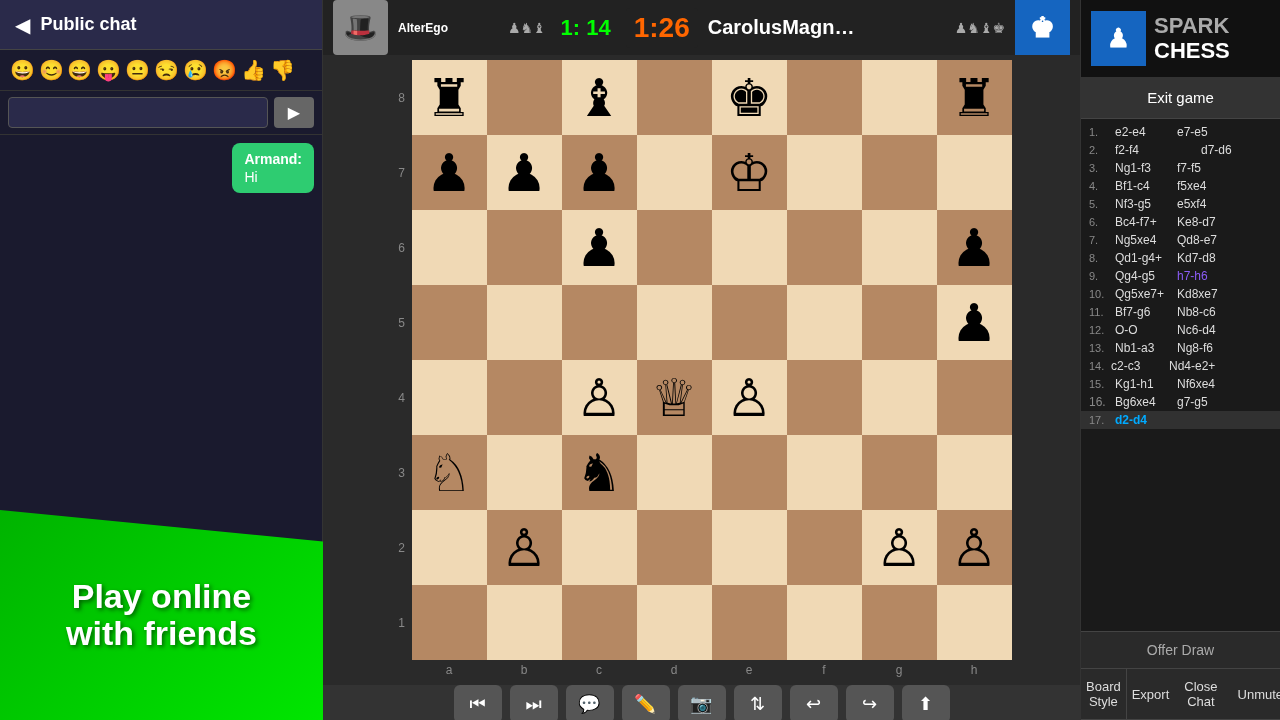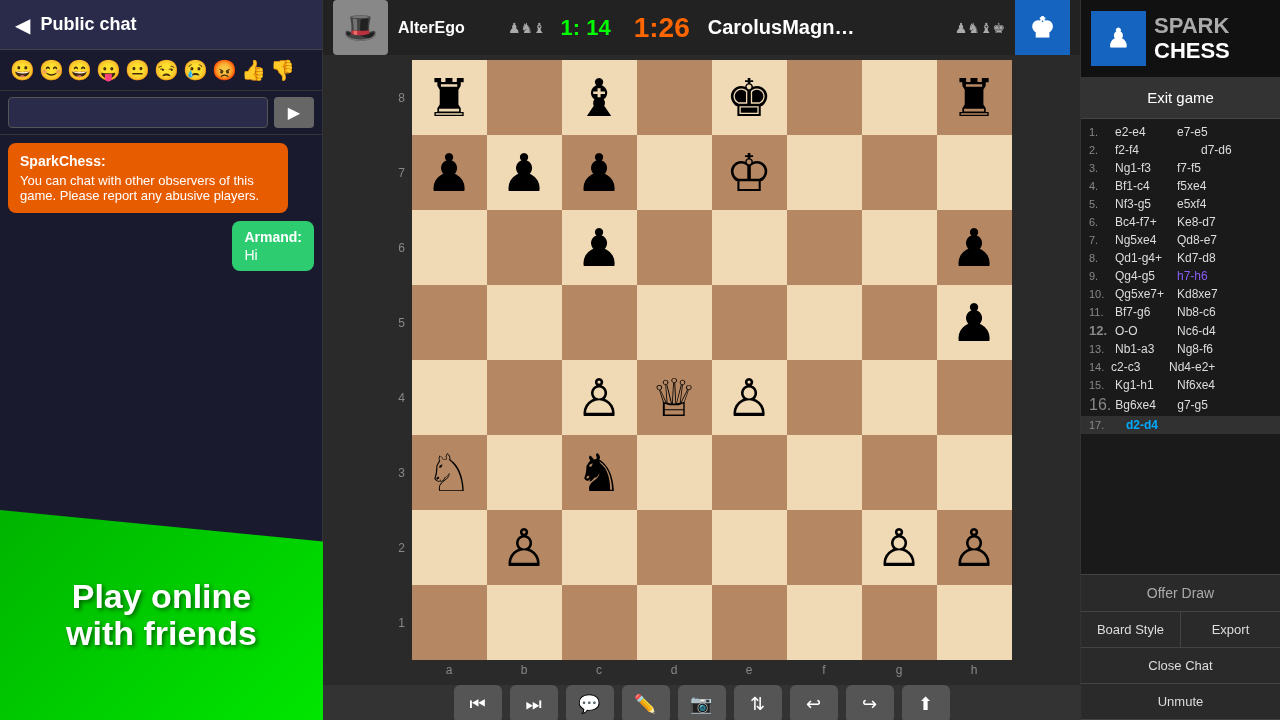--- a/index.html
+++ b/index.html
@@ -338,21 +338,21 @@
       border-bottom: 1px solid #444;
       padding: 10px;
       width: 100%;
       text-align: center;
       cursor: pointer;
       font-size: 14px;
     }
 
     #bottom-btns {
       display: flex;
-      flex-direction: column;
+      flex-direction: row;
       gap: 0;
     }
 
     .action-btn-row {
       display: flex;
       border-bottom: 1px solid #444;
     }
 
     .action-btn {
       flex: 1;
@@ -406,43 +406,39 @@
     <span class="emoji">👍</span>
     <span class="emoji">👎</span>
   </div>
 
   <div id="chat-input-row">
     <input id="chat-input" type="text" style="flex: 1 1 0%; background: rgb(42, 42, 74); border: 1px solid rgb(85, 85, 85); border-radius: 4px; padding: 6px 8px; color: white; font-size: 14px;" placeholder="">
     <button id="send-btn" style="background:#666;border:none;border-radius:4px;color:white;padding:6px 14px;cursor:pointer;font-size:16px;">▶</button>
   </div>
 
   <div id="chat-messages">
-    <div class="msg-sparkchess">
-      <div class="sender">SparkChess:</div>
-      <div>You can chat with other observers of this game. Please report any abusive players.</div>
-    </div>
     <div class="msg-user">
       <div class="sender">Armand:</div>
       <div>Hi</div>
     </div>
   </div>
 
   <div id="promo-banner">
     <div id="promo-text">
       <span>Play online</span><br>
       <span>with friends</span>
     </div>
   </div>
 </div>
 
 <div id="game-area">
 
   <div id="game-header">
     <div id="player-avatar" style="background:#888;width:55px;height:55px;border-radius:4px;overflow:hidden;display:flex;align-items:center;justify-content:center;font-size:28px;">🎩</div>
-    <div style="color:white;font-size:16px;font-weight:bold;min-width:100px;">AlterEgo</div>
+    <div style="color:white;font-size:12px;font-weight:bold;min-width:100px;">AlterEgo</div>
     <div style="color:#aaa;font-size:14px;">♟♞♝</div>
     <div style="color:#00ff00;font-size:22px;font-weight:bold;min-width:60px;text-align:center;">1: 14</div>
     <div style="color:#ff6600;font-size:28px;font-weight:bold;min-width:70px;text-align:center;background:#222;padding:4px 8px;border-radius:4px;">1:26</div>
     <div style="color:white;font-size:20px;font-weight:bold;flex:1;">CarolusMagn…</div>
     <div style="color:#aaa;font-size:14px;">♟♞♝♚</div>
     <div id="opponent-avatar" style="width:55px;height:55px;background:#1565c0;display:flex;align-items:center;justify-content:center;font-size:28px;">♚</div>
   </div>
 
   <div id="board-container">
     <div id="chess-board">
@@ -644,45 +640,45 @@
         <span style="color: rgb(136, 136, 136); min-width: 22px; font-size: 11px;">10.</span>
         <span style="min-width: 58px; color: rgb(221, 221, 221); font-weight: normal;">Qg5xe7+</span>
         <span style="min-width: 58px; color: rgb(221, 221, 221);">Kd8xe7</span>
       </div>
       <div class="move-row" style="display: flex; align-items: center; padding: 2px 8px; font-size: 12px; color: rgb(204, 204, 204); gap: 4px;">
         <span style="color: rgb(136, 136, 136); min-width: 22px; font-size: 11px;">11.</span>
         <span style="min-width: 58px; color: rgb(221, 221, 221); font-weight: normal;">Bf7-g6</span>
         <span style="min-width: 58px; color: rgb(221, 221, 221);">Nb8-c6</span>
       </div>
       <div class="move-row" style="display: flex; align-items: center; padding: 2px 8px; font-size: 12px; color: rgb(204, 204, 204); gap: 4px;">
-        <span style="color: rgb(136, 136, 136); min-width: 22px; font-size: 13px; font-weight: bold;">12.</span>
+        <span style="color: rgb(136, 136, 136); min-width: 22px; font-size: 11px;">12.</span>
         <span style="min-width: 58px; color: rgb(221, 221, 221); font-weight: normal;">O-O</span>
         <span style="min-width: 58px; color: rgb(221, 221, 221);">Nc6-d4</span>
       </div>
       <div class="move-row" style="display: flex; align-items: center; padding: 2px 8px; font-size: 12px; color: rgb(204, 204, 204); gap: 4px;">
         <span style="color: rgb(136, 136, 136); min-width: 22px; font-size: 11px;">13.</span>
         <span style="min-width: 58px; color: rgb(221, 221, 221); font-weight: normal;">Nb1-a3</span>
         <span style="min-width: 58px; color: rgb(221, 221, 221);">Ng8-f6</span>
       </div>
       <div class="move-row" style="display: flex; align-items: center; padding: 2px 8px; font-size: 12px; color: rgb(204, 204, 204); gap: 0;">
         <span style="color: rgb(136, 136, 136); min-width: 22px; font-size: 11px;">14.</span>
         <span style="min-width: 58px; color: rgb(221, 221, 221); font-weight: normal;">c2-c3</span>
         <span style="min-width: 58px; color: rgb(221, 221, 221);">Nd4-e2+</span>
       </div>
       <div class="move-row" style="display: flex; align-items: center; padding: 2px 8px; font-size: 12px; color: rgb(204, 204, 204); gap: 4px;">
         <span style="color: rgb(136, 136, 136); min-width: 22px; font-size: 11px;">15.</span>
         <span style="min-width: 58px; color: rgb(221, 221, 221); font-weight: normal;">Kg1-h1</span>
         <span style="min-width: 58px; color: rgb(221, 221, 221);">Nf6xe4</span>
       </div>
       <div class="move-row" style="display: flex; align-items: center; padding: 2px 8px; font-size: 12px; color: rgb(204, 204, 204); gap: 4px;">
-        <span style="color: rgb(136, 136, 136); min-width: 22px; font-size: 16px;">16.</span>
+        <span style="color: rgb(136, 136, 136); min-width: 22px; font-size: 12px;">16.</span>
         <span style="min-width: 58px; color: rgb(221, 221, 221); font-weight: normal;">Bg6xe4</span>
         <span style="min-width: 58px; color: rgb(221, 221, 221);">g7-g5</span>
       </div>
-      <div class="move-row move-highlight" style="display: flex; align-items: center; padding: 2px 8px; font-size: 12px; color: rgb(204, 204, 204); gap: 15px; background: rgba(255, 255, 255, 0.1);">
+      <div class="move-row move-highlight" style="display: flex; align-items: center; padding: 2px 8px; font-size: 12px; color: rgb(204, 204, 204); gap: 4px; background: rgba(255, 255, 255, 0.1);">
         <span style="color: rgb(136, 136, 136); min-width: 22px; font-size: 11px;">17.</span>
         <span style="min-width: 58px; color: rgb(0, 170, 255); font-weight: bold;">d2-d4</span>
         <span style="min-width: 58px; color: rgb(221, 221, 221);"></span>
       </div>
     </div>
 
   <button id="offer-draw-btn" style="background:#2a2a2a;color:#aaa;border:none;border-top:1px solid #444;border-bottom:1px solid #444;padding:10px;width:100%;text-align:center;cursor:pointer;font-size:14px;">Offer Draw</button>
 
   <div id="bottom-btns">
     <div class="action-btn-row">

